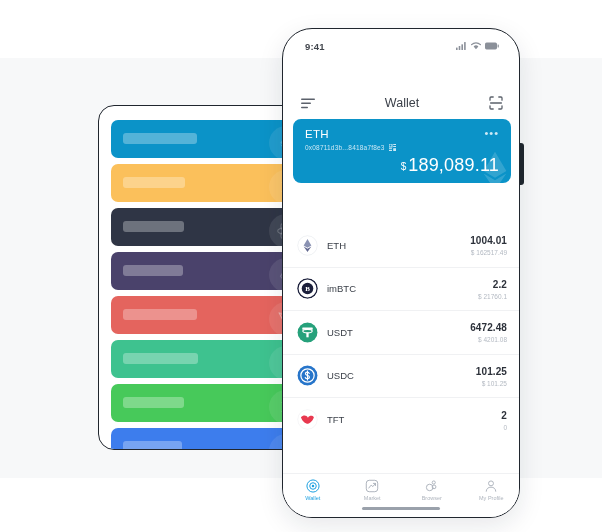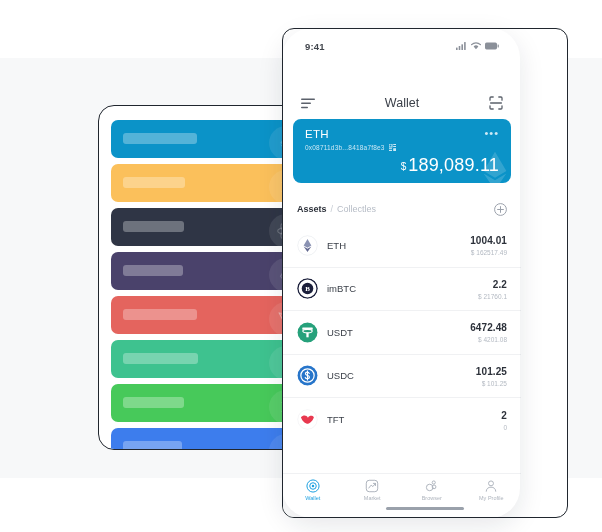--- a/index.html
+++ b/index.html
@@ -37,24 +37,24 @@
     border-radius:50%;
     display:flex;align-items:center;justify-content:center;
     color:rgba(255,255,255,0.22);
     font-size:15px;font-weight:bold;
     background:rgba(255,255,255,0.09);
   }
   .cc .wm svg{display:block;}
 
   
   .phone{
-    position:absolute;left:282px;top:28px;width:286px;height:490px;
+    position:absolute;left:282px;top:28px;width:238px;height:490px;
     background:#ffffff;
     border:1.5px solid #20262e;
-    border-radius:12px;box-sizing:border-box;
+    border-radius:30px;box-sizing:border-box;
     overflow:hidden;
   }
   .phone-shadow{
     position:absolute;left:282px;top:28px;width:238px;height:490px;
     border-radius:30px;pointer-events:none;
     box-shadow:0 8px 26px rgba(20,30,45,0.10);
   }
   .side-btn{
     position:absolute;left:519px;top:143px;width:5px;height:42px;
     background:#20262e;border-radius:0 3px 3px 0;
@@ -296,31 +296,20 @@
             <rect x="4.2" y="4.2" width="2.8" height="2.8" fill="#cbe8f5"></rect>
           </svg>
       </span>
     </div>
     <div class="wc-bal">
       <span class="wc-cur">$</span>
       <span class="wc-amt">189,089.11</span>
     </div>
   </div>
 
-  <div class="tabrow">
-    <span class="tab-a">Assets</span>
-    <span class="tab-sep">/</span>
-    <span class="tab-b">Collectles</span>
-    <span class="plus-btn">
-      <svg width="13" height="13" viewBox="0 0 13 13">
-          <circle cx="6.5" cy="6.5" r="5.9" fill="none" stroke="#9ba1ab" stroke-width="1"></circle>
-          <path d="M6.5 3.6v5.8M3.6 6.5h5.8" stroke="#9ba1ab" stroke-width="1" stroke-linecap="round"></path>
-        </svg>
-    </span>
-  </div>
 
   <div class="alist" id="asset-list">
       <div class="arow">
         <div class="a-ic">
           <svg width="21" height="21" viewBox="0 0 24 24">
             <circle cx="12" cy="12" r="11.2" fill="#fff" stroke="#eceef1" stroke-width="1"></circle>
             <path d="M12 4.5 7.6 12 12 14.6 16.4 12Z" fill="#8a92b2"></path>
             <path d="M12 15.6 7.6 13 12 19.5 16.4 13Z" fill="#62688f"></path>
           </svg>
         </div>

